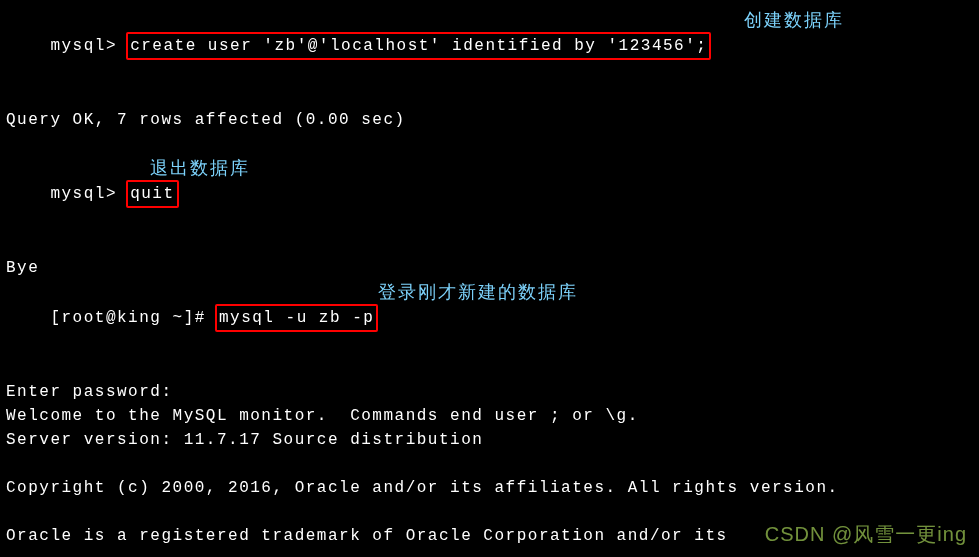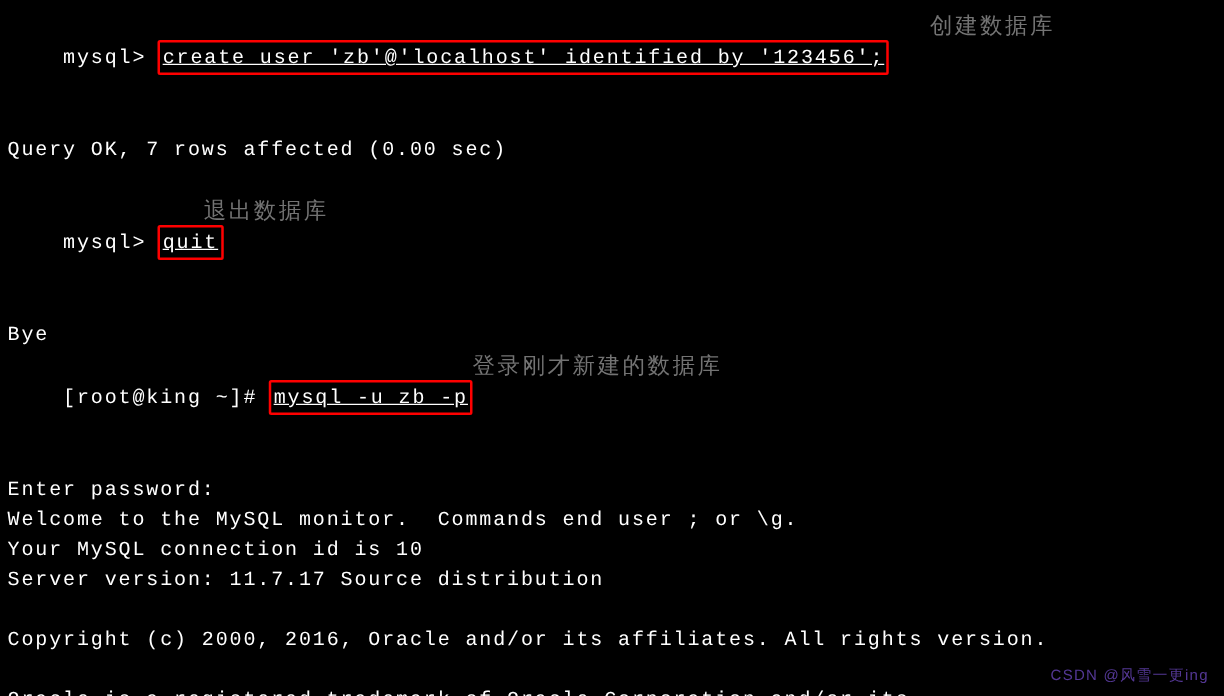--- a/index.html
+++ b/index.html
@@ -23,36 +23,35 @@
     .line {
       white-space: pre;
       position: relative;
     }
     .highlight {
       display: inline-block;
       border: 2px solid #ff0000;
       border-radius: 2px;
       padding: 0 2px;
       margin: 0 -2px;
-      text-decoration: underline;
     }
     .annotation {
-      color: #737373;
+      color: #7dd3fc;
       position: absolute;
       font-family: 'Microsoft YaHei', 'SimSun', sans-serif;
       letter-spacing: 2px;
       font-size: 18px;
     }
     .watermark {
       position: absolute;
       right: 12px;
       bottom: 8px;
-      color: #8b5cf6;
+      color: #bef264;
       font-family: 'Microsoft YaHei', sans-serif;
-      font-size: 12px;
+      font-size: 20px;
       letter-spacing: 1px;
       opacity: 0.6;
     }
     .blank {
       height: 1.5em;
     }
   </style>
 </head>
 <body>
 
@@ -62,33 +61,32 @@
     <span>mysql&gt; </span><span class="highlight">create user 'zb'@'localhost' identified by '123456';</span>
     <span class="annotation" style="left: 738px; top: -1px;">创建数据库</span>
   </div>
 
   <div class="line">Query OK, 7 rows affected (0.00 sec)</div>
 
   <div class="blank"></div>
 
   <div class="line">
     <span>mysql&gt; </span><span class="highlight">quit</span>
-    <span class="annotation" style="left: 157px; top: -1px;">退出数据库</span>
+    <span class="annotation" style="left: 144px; top: -1px;">退出数据库</span>
   </div>
 
   <div class="line">Bye</div>
 
   <div class="line">
     <span>[root@king ~]# </span><span class="highlight">mysql -u zb -p</span>
     <span class="annotation" style="left: 372px; top: -1px;">登录刚才新建的数据库</span>
   </div>
 
   <div class="line">Enter password:</div>
   <div class="line">Welcome to the MySQL monitor.  Commands end user ; or \g.</div>
-  <div class="line">Your MySQL connection id is 10</div>
   <div class="line">Server version: 11.7.17 Source distribution</div>
 
   <div class="blank"></div>
 
   <div class="line">Copyright (c) 2000, 2016, Oracle and/or its affiliates. All rights version.</div>
 
   <div class="blank"></div>
 
   <div class="line">Oracle is a registered trademark of Oracle Corporation and/or its</div>
 

